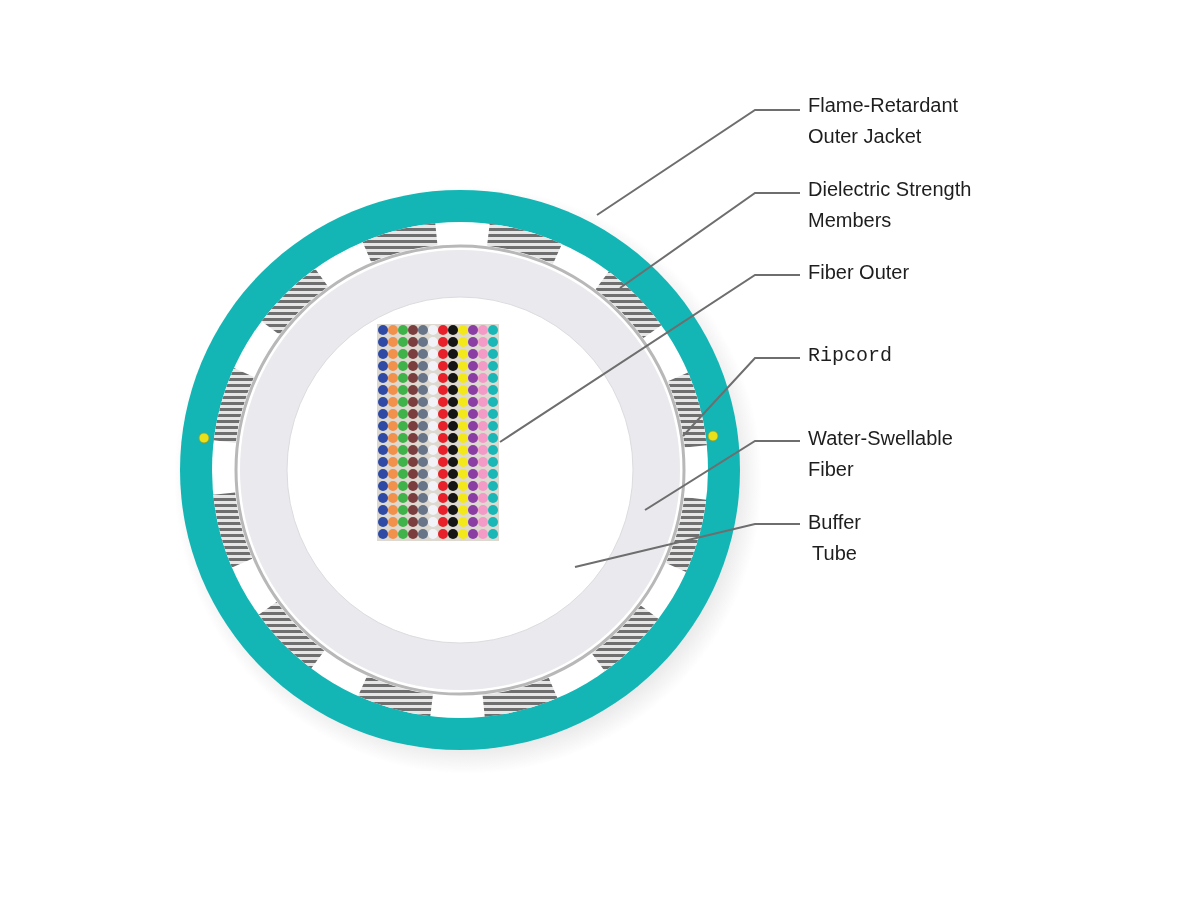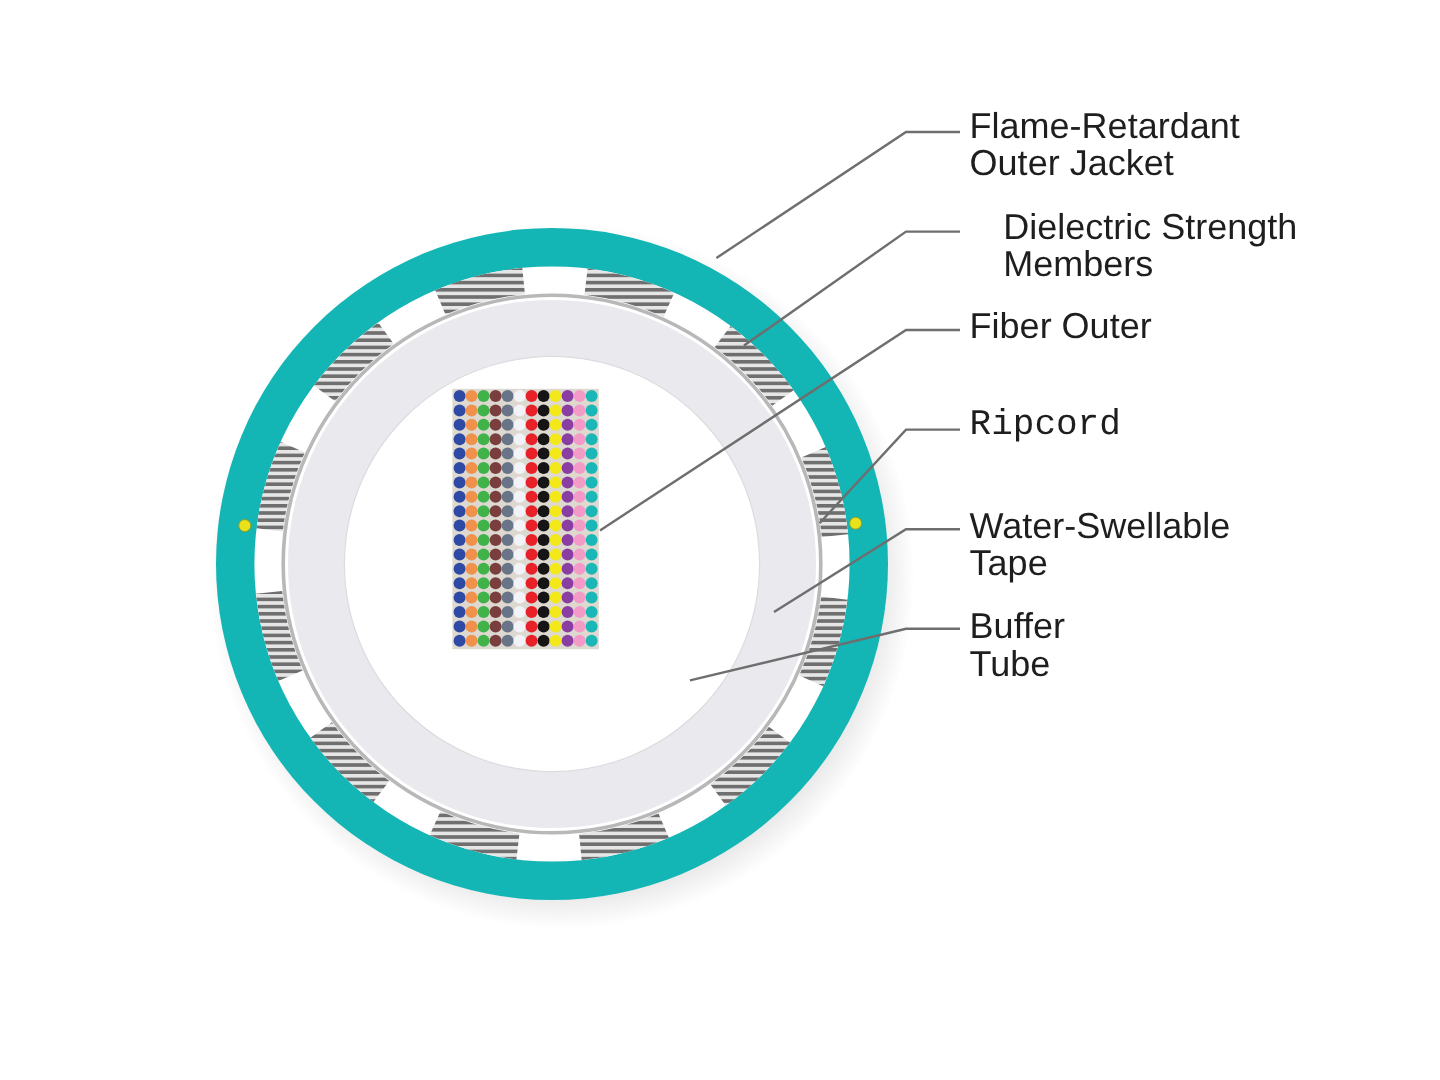--- a/index.html
+++ b/index.html
@@ -1,19 +1,19 @@
 <!DOCTYPE html>
 <html><head>
 <meta charset="utf-8">
 <style>
   html, body { margin:0; padding:0; background:#ffffff; }
   body { width:1200px; height:900px; position:relative; overflow:hidden;
          font-family:"Liberation Sans", sans-serif; }
   #diagram { position:absolute; left:0; top:0; }
-  .label { position:absolute; font-size:30px; line-height:31px; color:#1e1e1e; white-space:pre-line; }
+  .label { position:absolute; font-size:20px; line-height:31px; color:#1e1e1e; white-space:pre-line; }
 </style>
 </head>
 <body>
 
 <svg id="diagram" width="1200" height="900" xmlns="http://www.w3.org/2000/svg">
   <defs>
     <pattern id="stripes" patternUnits="userSpaceOnUse" width="6" height="6">
       <rect width="6" height="6" fill="#e6e6e6"></rect>
       <rect width="6" height="3" fill="#6f6f6f"></rect>
     </pattern>
@@ -303,21 +303,21 @@
       <polyline points="500,442 755,275 800,275" fill="none" stroke="#6e6e6e" stroke-width="2"></polyline>
       <polyline points="683,436 755,358 800,358" fill="none" stroke="#6e6e6e" stroke-width="2"></polyline>
       <polyline points="645,510 755,441 800,441" fill="none" stroke="#6e6e6e" stroke-width="2"></polyline>
       <polyline points="575,567 755,524 800,524" fill="none" stroke="#6e6e6e" stroke-width="2"></polyline>
     </g>
 </svg>
 
 <div id="labels-container">
   <div class="label" style="left: 808px; top: 90px;">Flame-Retardant
 Outer Jacket</div>
-  <div class="label" style="left: 808px; top: 174px; margin-left: 28px;">Dielectric Strength
+  <div class="label" style="left: 808px; top: 174px;">Dielectric Strength
 Members</div>
   <div class="label" style="left: 808px; top: 257px;">Fiber Outer</div>
   <div class="label" style="left: 808px; top: 340px; font-family: Liberation Mono, monospace;">Ripcord</div>
   <div class="label" style="left: 808px; top: 423px;">Water-Swellable
-Tape</div>
-  <div class="label" style="left: 808px; top: 507px;">Buffer
+Fiber</div>
+  <div class="label" style="left: 808px; top: 507px; text-align: center;">Buffer
 Tube</div>
 </div>
 
 </body></html>

